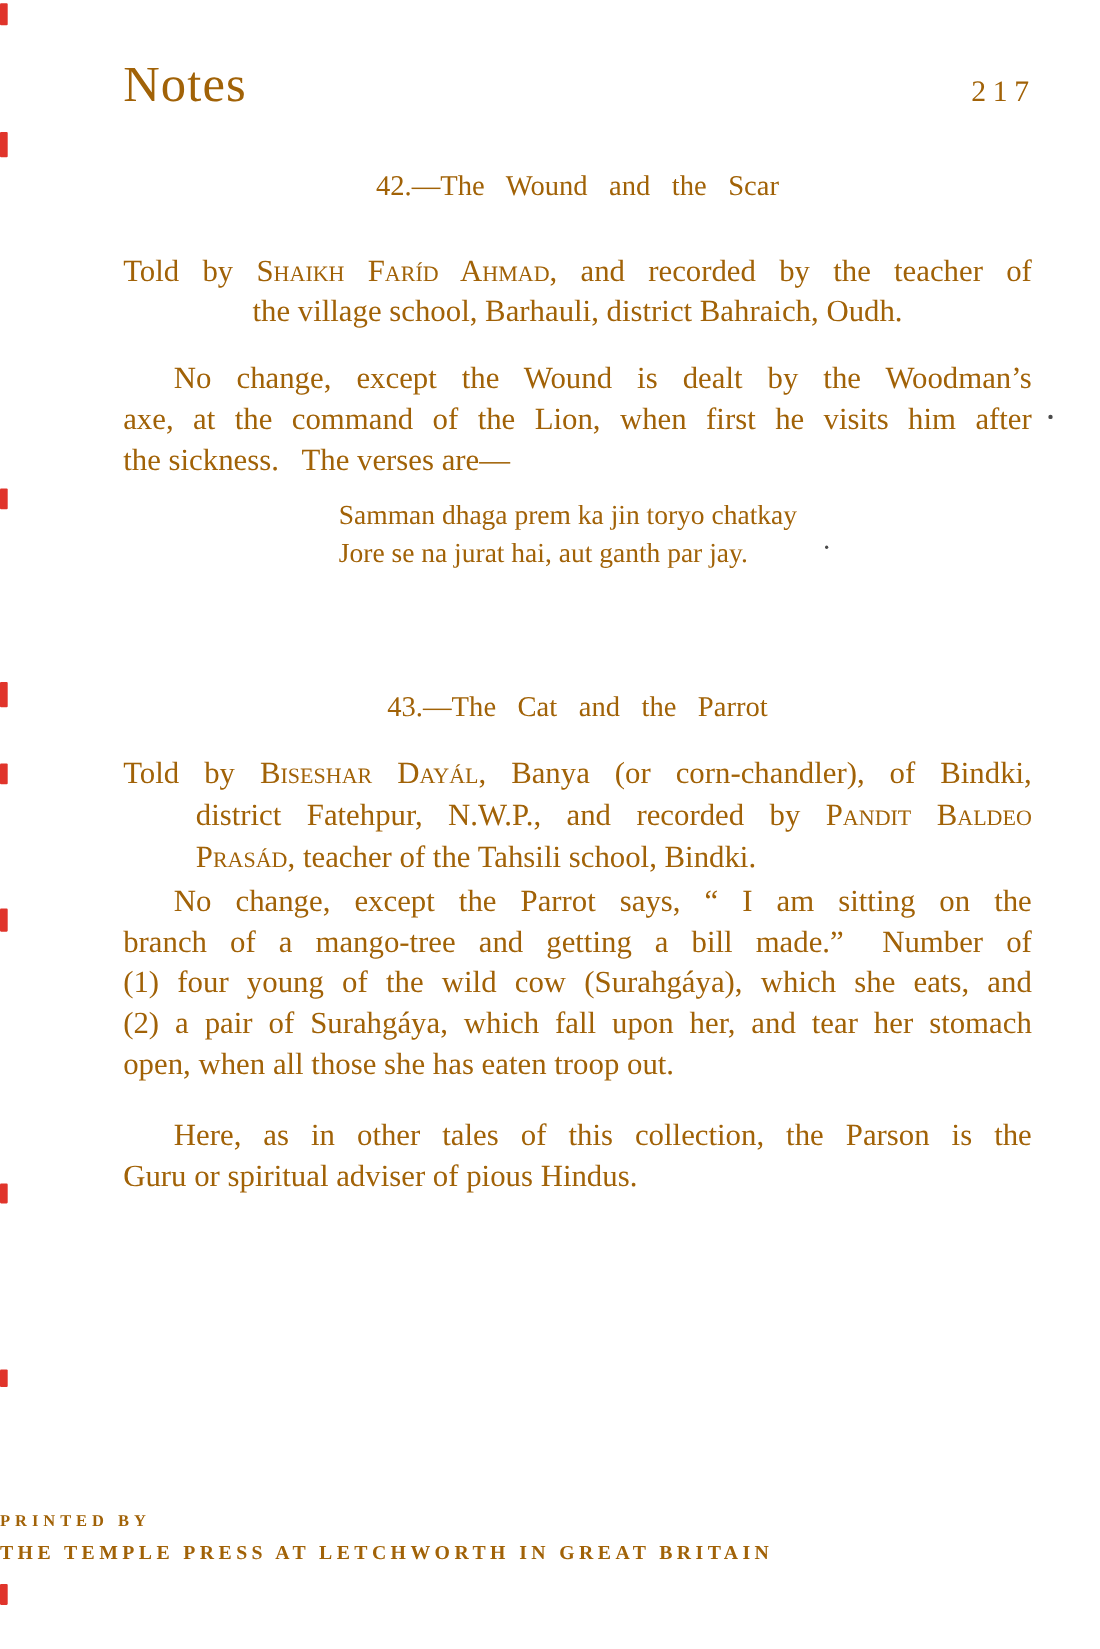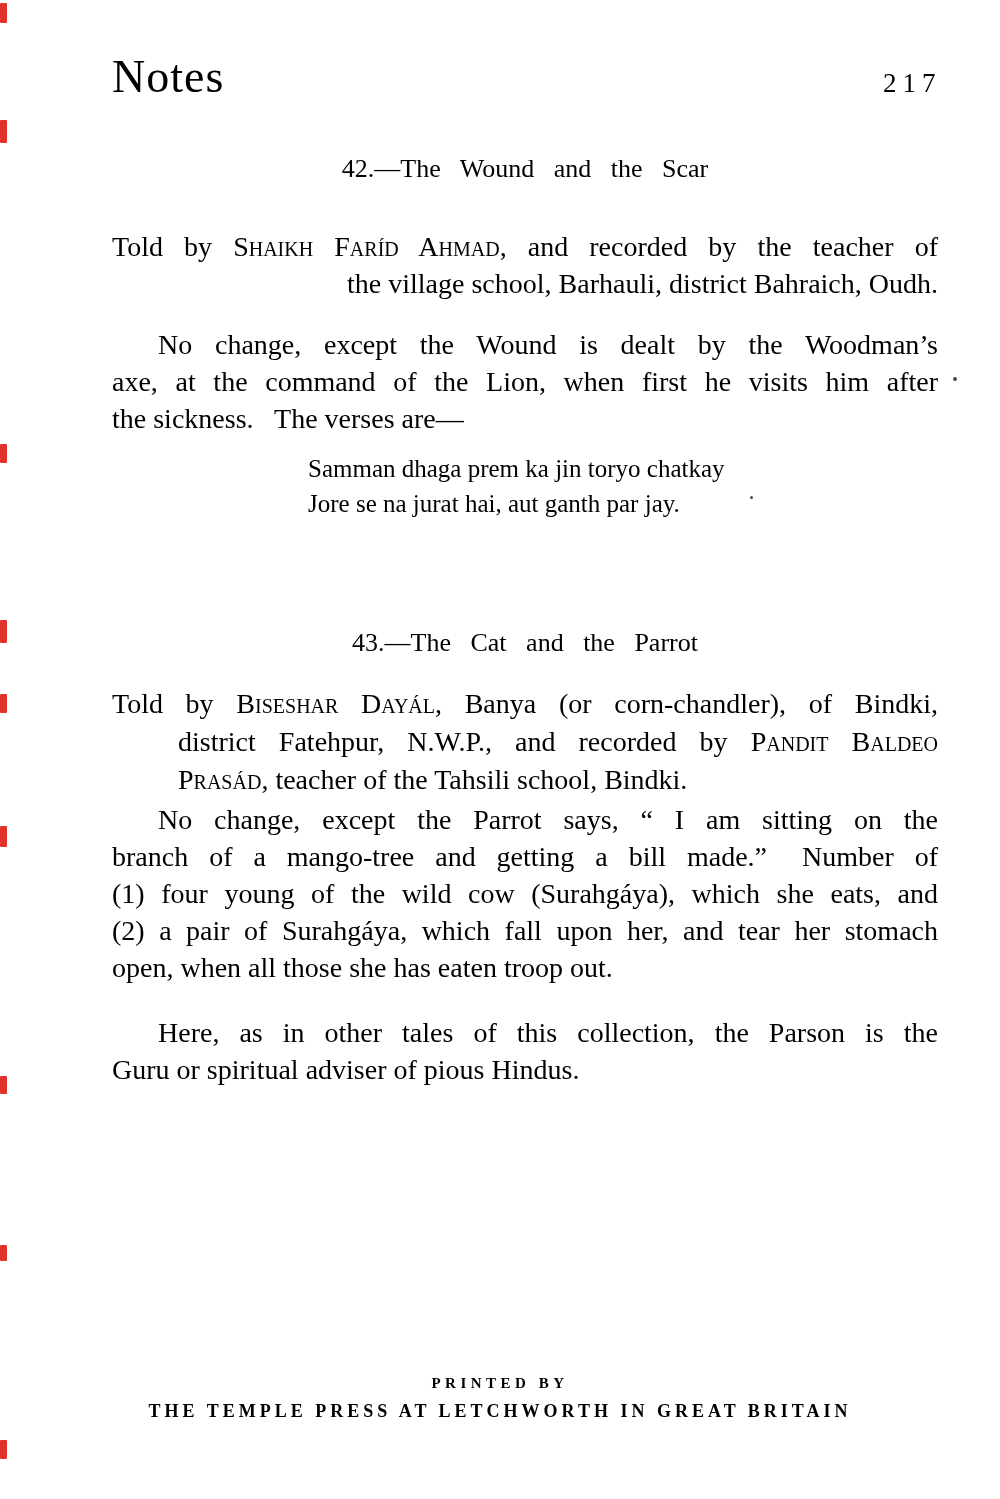--- a/index.html
+++ b/index.html
@@ -1,44 +1,44 @@
 <!DOCTYPE html>
 <html style="--mark-red: #e0342b;"><head>
 <meta charset="utf-8">
 <title>Notes — p. 217</title>
 <style>
   html,body{margin:0;padding:0;background:#ffffff;}
   #page{
     position:relative;
     width:1000px;height:1499px;
     background:#ffffff;
-    color:#000000;
+    color:#a16207;
     font-family:"Liberation Serif","DejaVu Serif",serif;
     overflow:hidden;
   }
   .hdr-title{position:absolute;left:112px;top:54px;font-size:46px;line-height:1;letter-spacing:1px;}
   .hdr-num{position:absolute;left:883px;top:70px;font-size:27px;line-height:1;letter-spacing:6px;}
   .sec-title{position:absolute;left:112px;width:826px;text-align:center;font-size:26px;line-height:1.2;word-spacing:13px;white-space:nowrap;}
   .t42{top:153px;}
   .t43{top:627px;}
   .col{position:absolute;left:112px;width:826px;font-size:28px;line-height:37px;}
   .attr42{top:228px;}
   .body42{top:326px;}
   .verse{position:absolute;left:308px;top:451px;width:560px;font-size:25px;line-height:35px;}
   .attr43{top:685px;line-height:38px;}
   .p1{top:801px;}
   .p2{top:1014px;}
   .tline{display:block;}
   .just{text-align:justify;text-align-last:justify;}
-  .center{text-align:right;}
+  .center{text-align:center;}
   .plain{text-align:left;}
   .indent{text-indent:46px;}
   .hang{margin-left:66px;}
   .sc{font-variant:small-caps;}
-  .foot{position:absolute;left:0;width:1000px;text-align:center;line-height:1;}
+  .foot{position:absolute;left:0;width:1000px;text-align:left;line-height:1;}
   .f1{top:1376px;font-size:15px;letter-spacing:4.5px;font-weight:bold;}
   .f2{top:1402px;font-size:18px;letter-spacing:4px;font-weight:bold;}
   .mark{position:absolute;left:0;width:7px;background:var(--mark-red,#e0342b);border-radius:1px;}
   .speck{position:absolute;background:#4a4a4a;border-radius:50%;}
 </style>
 </head>
 <body>
 
 <div id="page">
 

